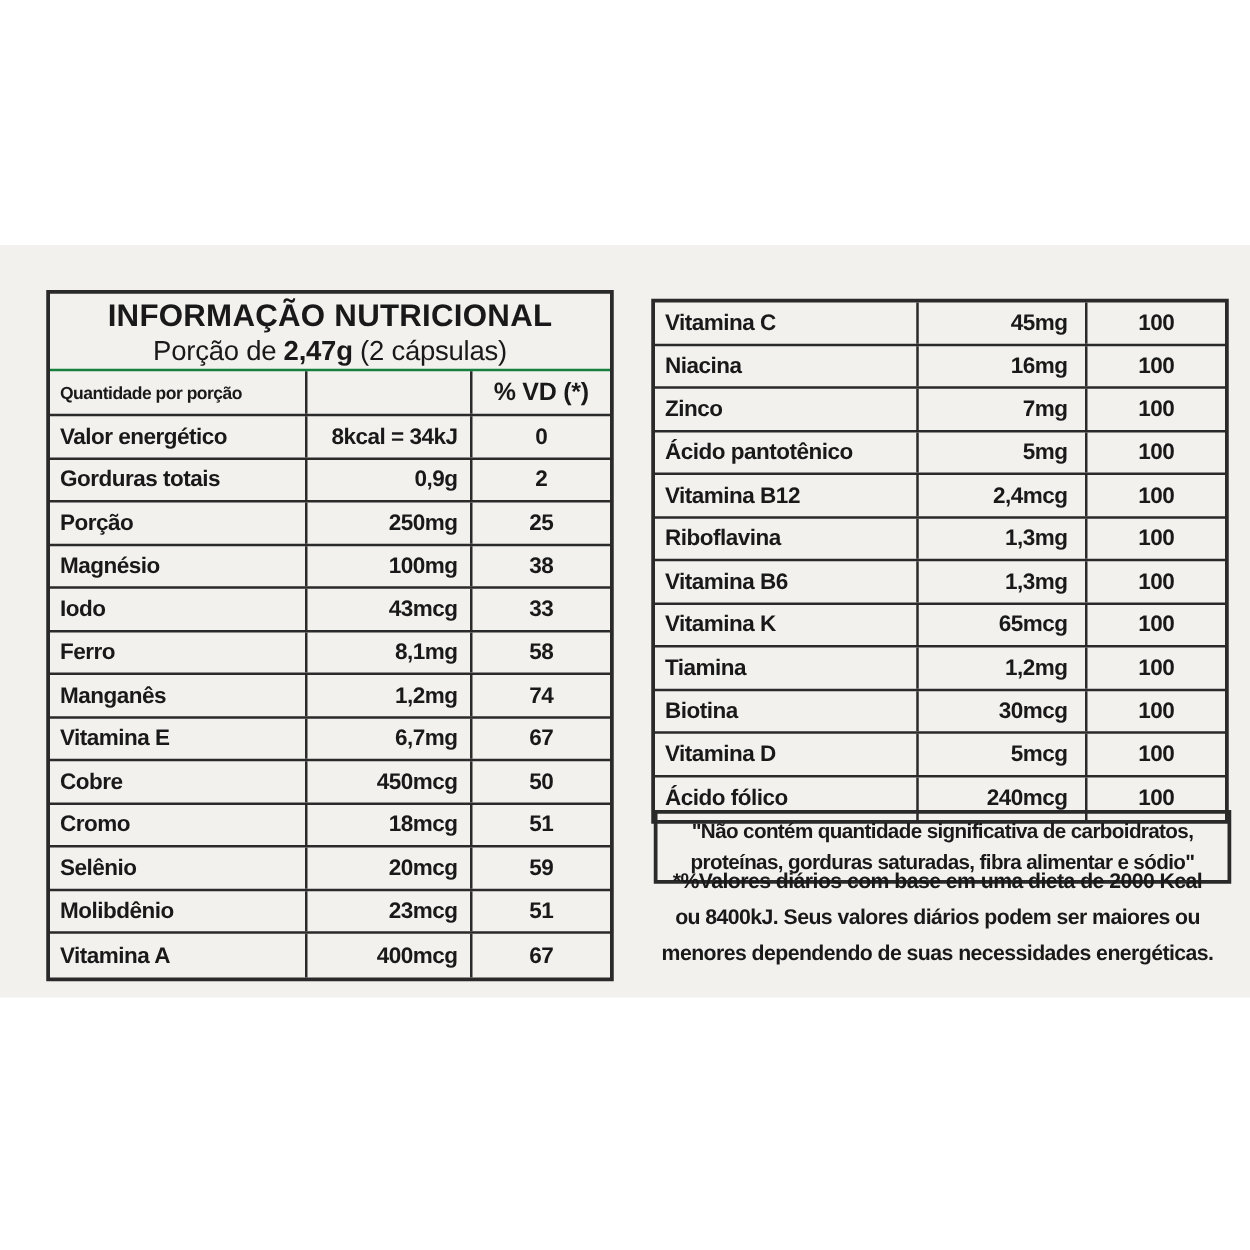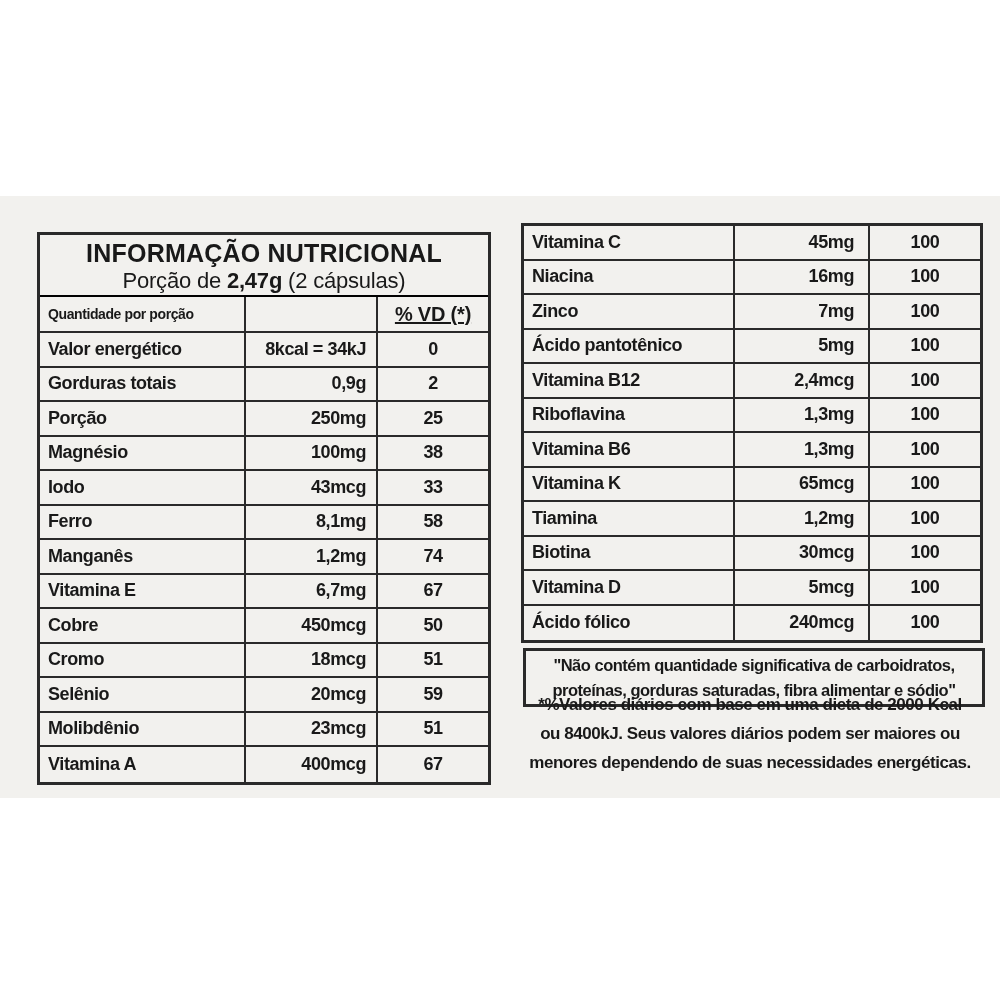--- a/index.html
+++ b/index.html
@@ -15,23 +15,23 @@
     background:#f2f1ee;
   }
   
   .ntable{
     position:absolute;
     border:3px solid #2a2a2a;
     box-sizing:border-box;
     background:transparent;
   }
   .ntable-left{left:37px;top:232px;width:454px;}
-  .ntable-right{left:521px;top:223px;width:462px;}
+  .ntable-right{left:521px;top:239px;width:462px;}
   .title-block{
-    height:62px;border-bottom:2px solid #000000;
+    height:62px;border-bottom:2px solid #15803d;
     text-align:center;padding-top:3px;box-sizing:border-box;
   }
   .t-title{
     font-size:25px;font-weight:700;letter-spacing:0.2px;line-height:30px;
     white-space:nowrap;
   }
   .t-sub{
     font-size:22px;font-weight:400;line-height:26px;white-space:nowrap;
     letter-spacing:-0.2px;
   }
@@ -49,21 +49,21 @@
     white-space:nowrap;
   }
   .c1{border-right:2px solid #2a2a2a;padding-left:8px;}
   .c2{border-right:2px solid #2a2a2a;justify-content:flex-end;padding-right:10px;}
   .c3{flex:1;justify-content:center;}
   .ntable-left  .c1{width:206px;}
   .ntable-left  .c2{width:132px;}
   .ntable-right .c1{width:211px;}
   .ntable-right .c2{width:135px;padding-right:14px;}
   .hdr-q{font-size:14px;}
-  .hdr-vd{font-size:20px;letter-spacing:-0.2px;text-decoration:underline;}
+  .hdr-vd{font-size:20px;letter-spacing:-0.2px;}
   
   .note-box{
     position:absolute;left:523px;top:648px;width:462px;height:59px;
     border:3px solid #2a2a2a;box-sizing:border-box;
     text-align:center;font-size:16.5px;font-weight:700;
     letter-spacing:-0.5px;line-height:25px;padding-top:2px;
     white-space:nowrap;
   }
   
   .footnote{

